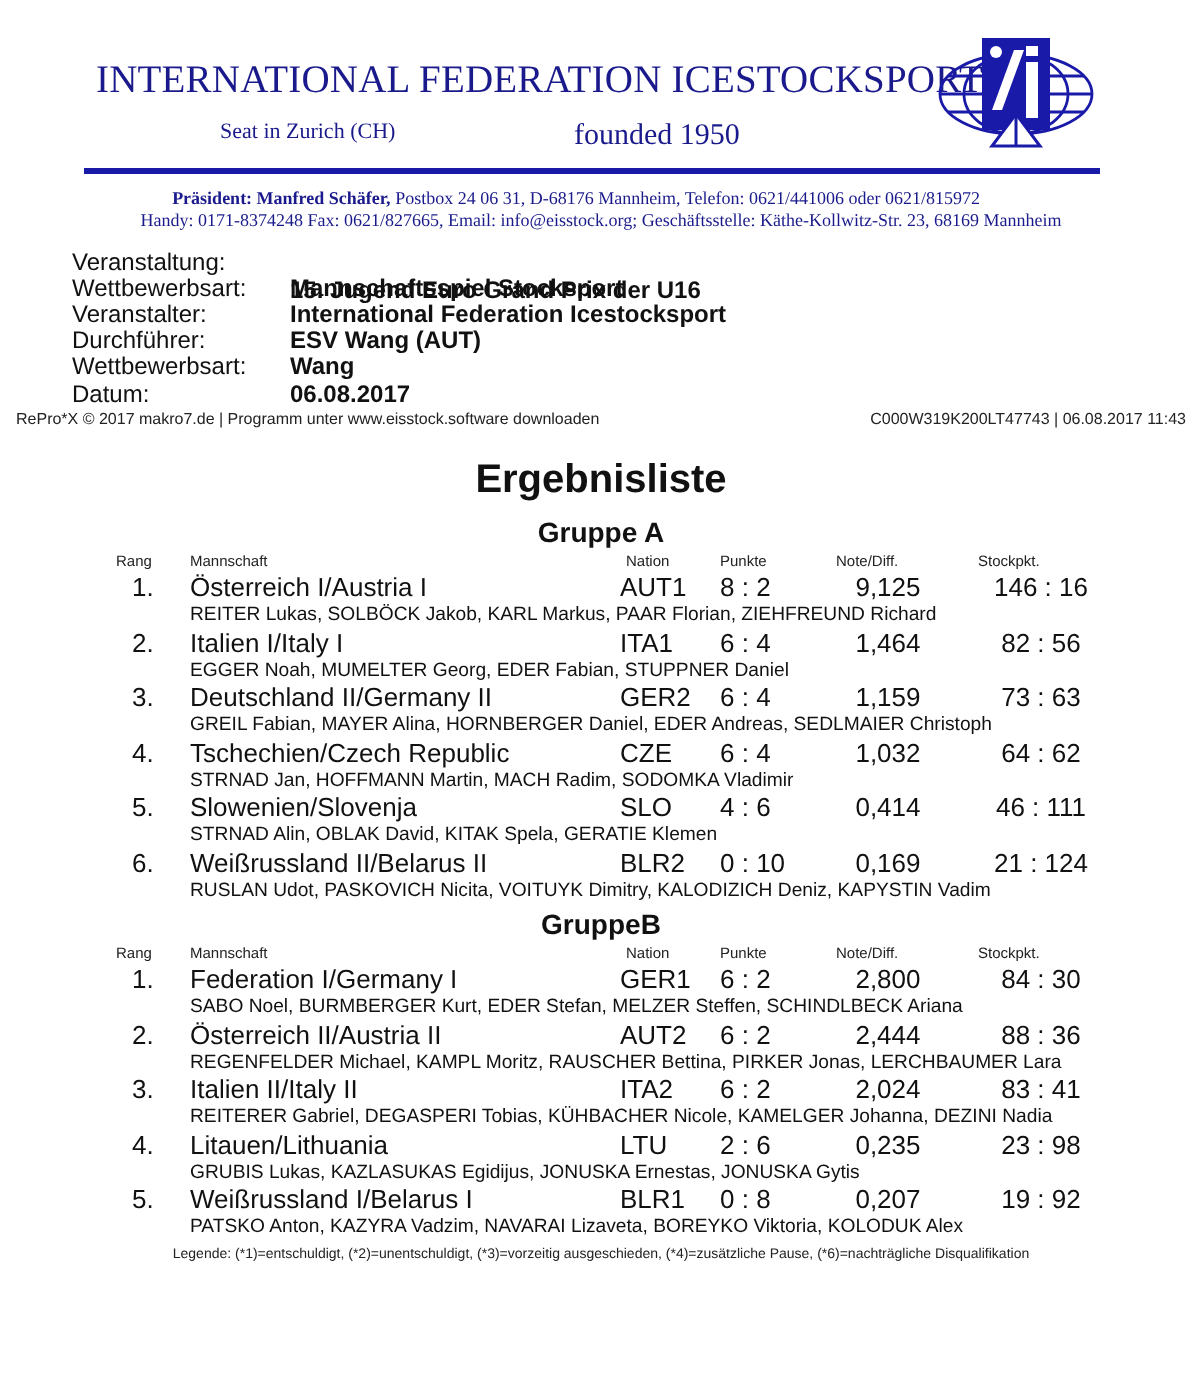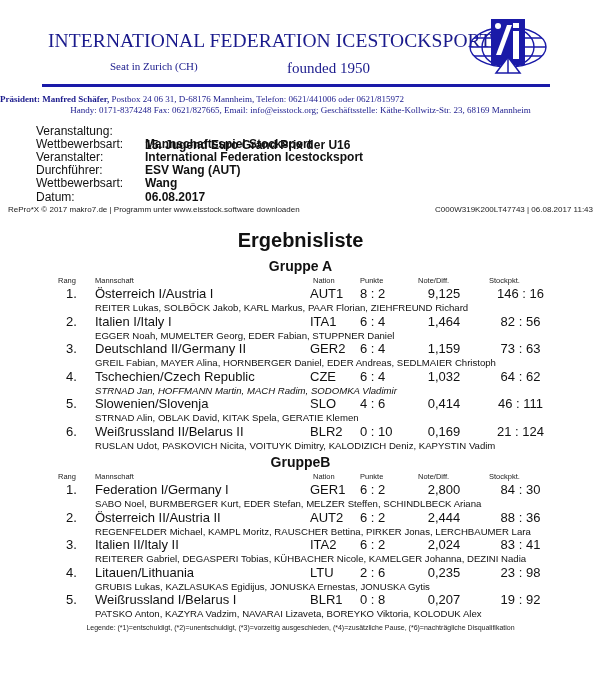--- a/index.html
+++ b/index.html
@@ -5,21 +5,21 @@
     html, body { margin: 0; padding: 0; background: #ffffff; }
     body { width: 601px; height: 700px; position: relative; overflow: hidden; font-family: "Liberation Sans", sans-serif; color: #111; }
     .abs { position: absolute; white-space: nowrap; }
     .serif { font-family: "Liberation Serif", serif; }
     .navy { color: #1a1a8c; }
     .org-title { left: 48px; top: 30px; font-size: 19.5px; letter-spacing: 0.1px; }
     .seat { left: 110px; top: 60px; font-size: 11px; }
     .founded { left: 287px; top: 60px; font-size: 15px; }
     .rule { left: 42px; top: 84px; width: 508px; height: 3px; background: #1a1aa8; }
     .logo { left: 468px; top: 17px; width: 80px; height: 60px; }
-    .addr1 { left: 0; width: 490px; top: 94px; text-align: left; font-size: 9px; }
+    .addr1 { left: 0; width: 490px; top: 94px; text-align: right; font-size: 9px; }
     .addr2 { left: 0; width: 601px; top: 105px; text-align: center; font-size: 9px; }
     .addr1 b { font-weight: bold; }
     .meta-label { left: 36px; font-size: 12px; }
     .meta-value { left: 145px; font-size: 12px; font-weight: bold; }
     .footer-l { left: 8px; top: 205px; font-size: 8px; color: #222; }
     .footer-r { right: 8px; top: 205px; font-size: 8px; color: #222; }
     .title { left: 0; width: 601px; top: 229px; text-align: center; font-size: 20px; font-weight: bold; }
     .group-title { left: 0; width: 601px; text-align: center; font-size: 14px; font-weight: bold; }
     .hdr { font-size: 7.5px; color: #222; }
     .rank { font-size: 13px; left: 66px; }
@@ -110,21 +110,21 @@
     <div class="abs points" style="top: 341px;">6 : 4</div>
     <div class="abs note" style="top: 341px;">1,159</div>
     <div class="abs stock" style="top: 341px;">73 : 63</div>
     <div class="abs players" style="top: 357px;">GREIL Fabian, MAYER Alina, HORNBERGER Daniel, EDER Andreas, SEDLMAIER Christoph</div>
     <div class="abs rank" style="top: 368.5px;">4.</div>
     <div class="abs team" style="top: 368.5px;">Tschechien/Czech Republic</div>
     <div class="abs nation" style="top: 368.5px;">CZE</div>
     <div class="abs points" style="top: 368.5px;">6 : 4</div>
     <div class="abs note" style="top: 368.5px;">1,032</div>
     <div class="abs stock" style="top: 368.5px;">64 : 62</div>
-    <div class="abs players" style="top: 384.5px; font-style: italic;">STRNAD Jan, HOFFMANN Martin, MACH Radim, SODOMKA Vladimir</div>
+    <div class="abs players" style="top: 384.5px;">STRNAD Jan, HOFFMANN Martin, MACH Radim, SODOMKA Vladimir</div>
     <div class="abs rank" style="top: 396px;">5.</div>
     <div class="abs team" style="top: 396px;">Slowenien/Slovenja</div>
     <div class="abs nation" style="top: 396px;">SLO</div>
     <div class="abs points" style="top: 396px;">4 : 6</div>
     <div class="abs note" style="top: 396px;">0,414</div>
     <div class="abs stock" style="top: 396px;">46 : 111</div>
     <div class="abs players" style="top: 412px;">STRNAD Alin, OBLAK David, KITAK Spela, GERATIE Klemen</div>
     <div class="abs rank" style="top: 423.5px;">6.</div>
     <div class="abs team" style="top: 423.5px;">Weißrussland II/Belarus II</div>
     <div class="abs nation" style="top: 423.5px;">BLR2</div>

